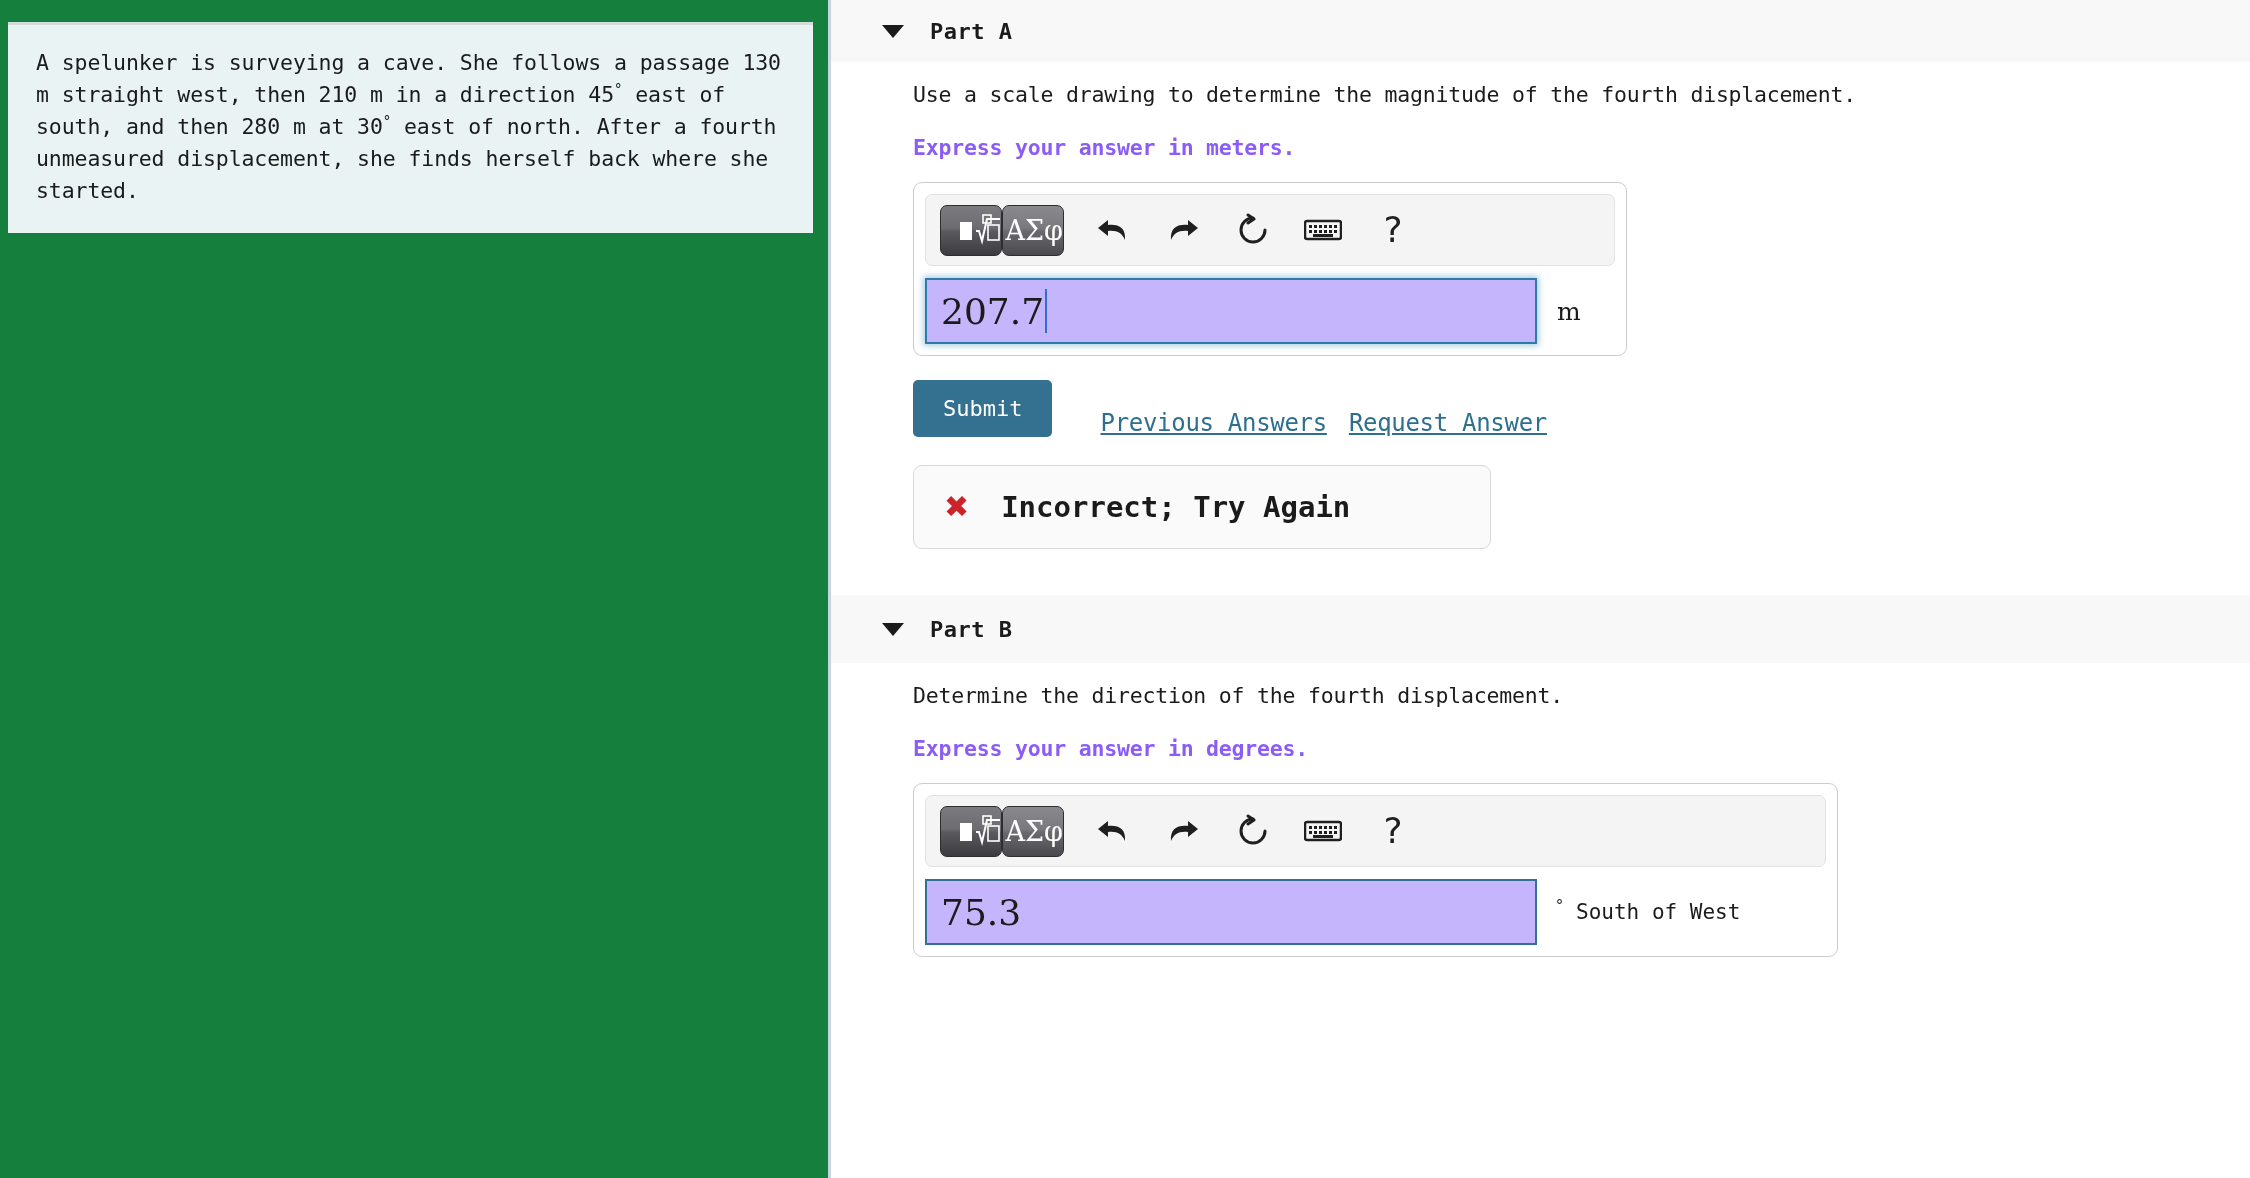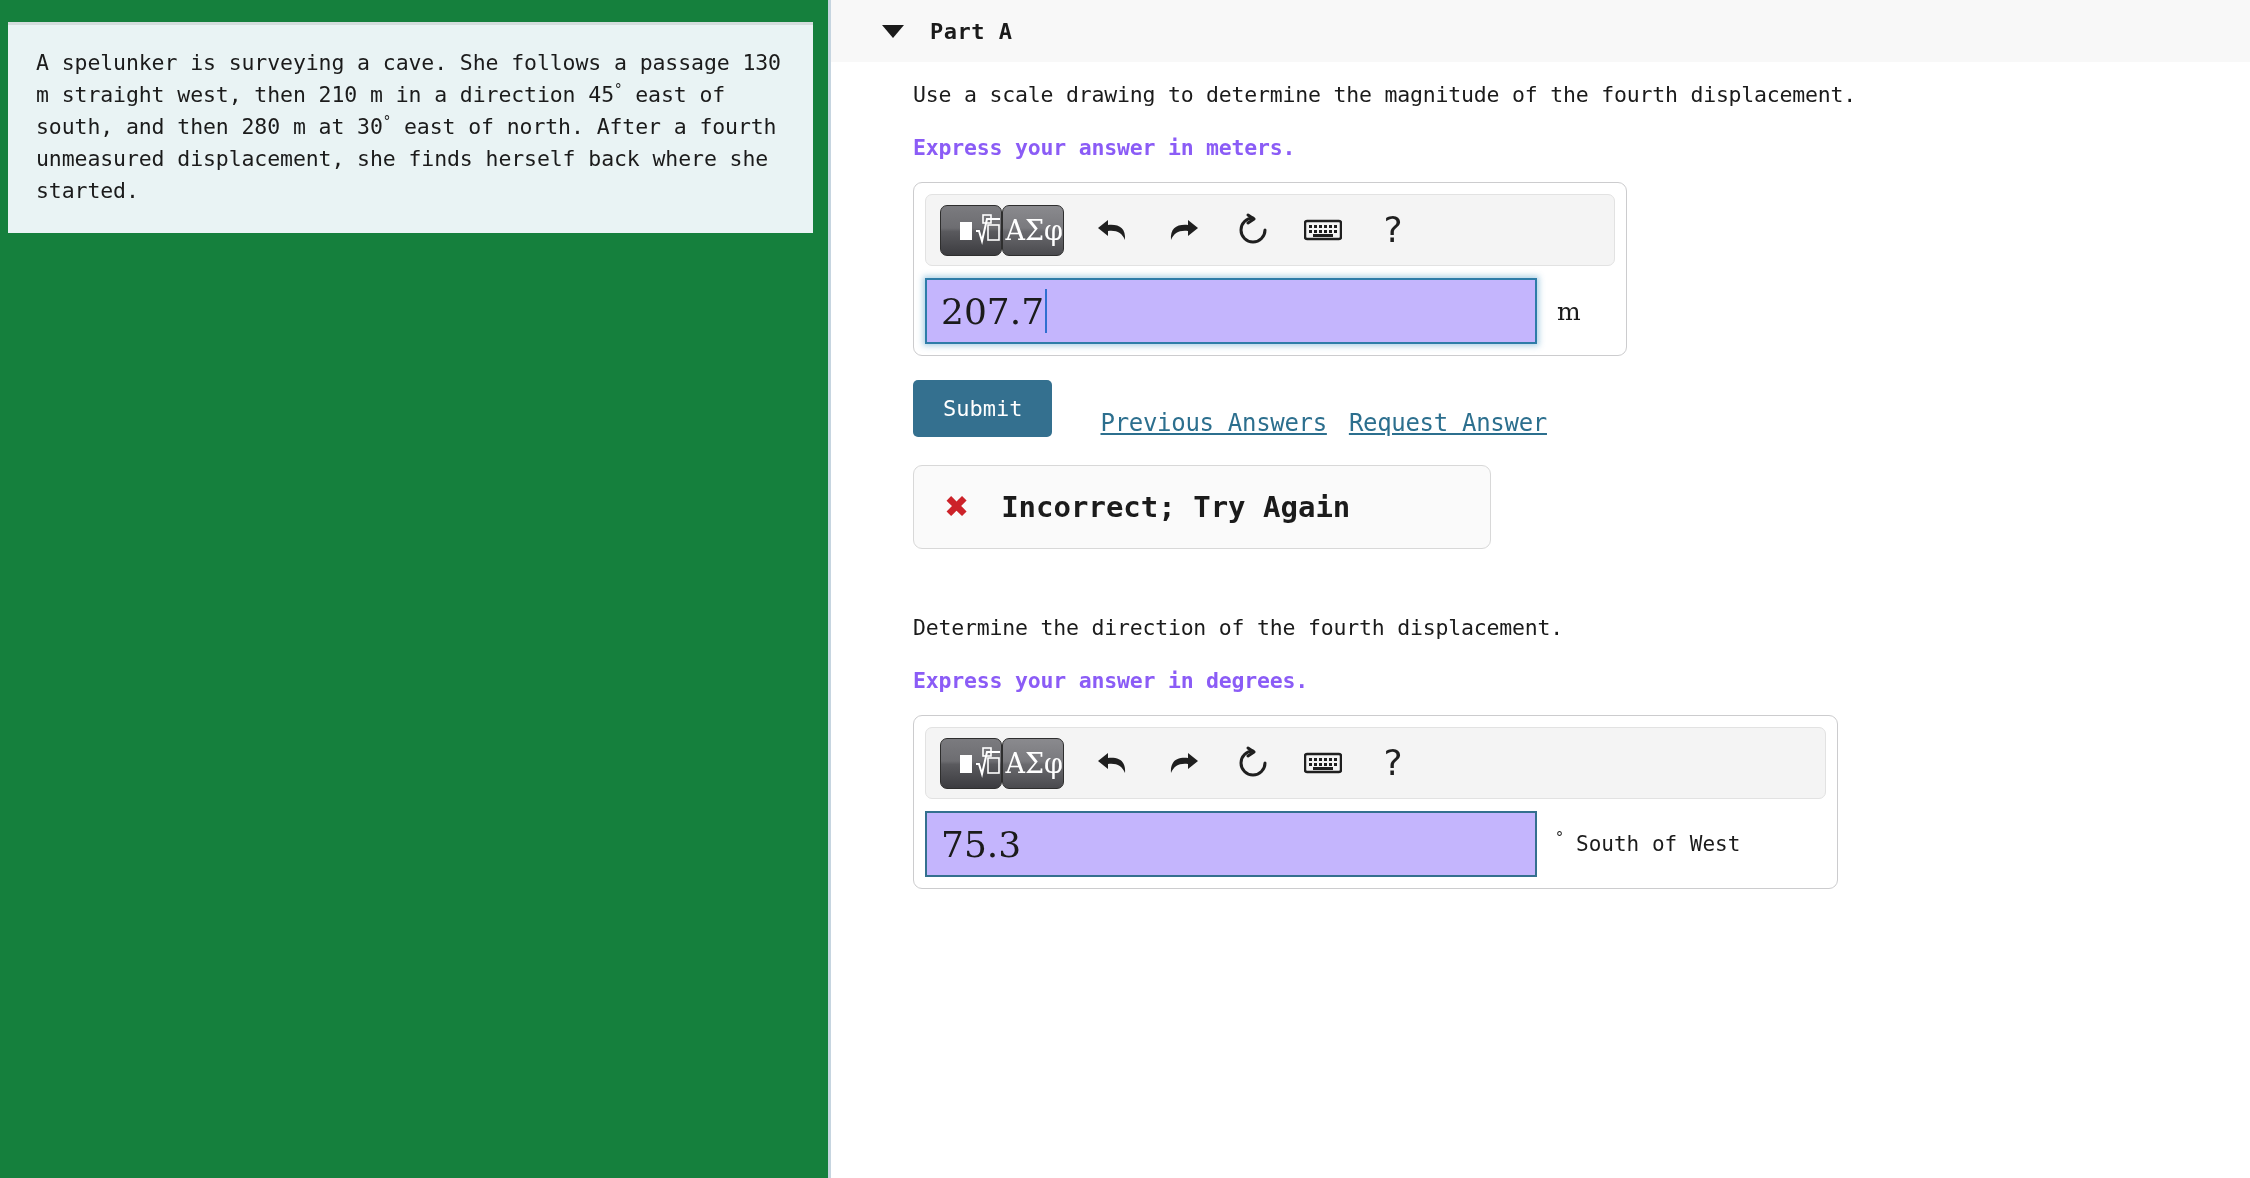--- a/index.html
+++ b/index.html
@@ -390,20 +390,24 @@
     </div>
 
     <div id="feedback-box">
       <span id="feedback-icon">✖</span>
       <span id="feedback-text">Incorrect; Try Again</span>
     </div>
 
     <div class="spacer-a"></div>
   </div>
 
+  <div class="part-header">
+    <div class="caret-icon"></div>
+    <span class="part-title">Part B</span>
+  </div>
 
   <div class="part-body">
     <p class="question-text">Determine the direction of the fourth displacement.</p>
     <p class="instruction-text">Express your answer in degrees.</p>
 
     <div class="answer-panel panel-b">
       <div class="mathtoolbar">
 
         <div class="tool-btn tmpl">
           <svg width="42" height="32" viewBox="0 0 42 32" aria-hidden="true">

